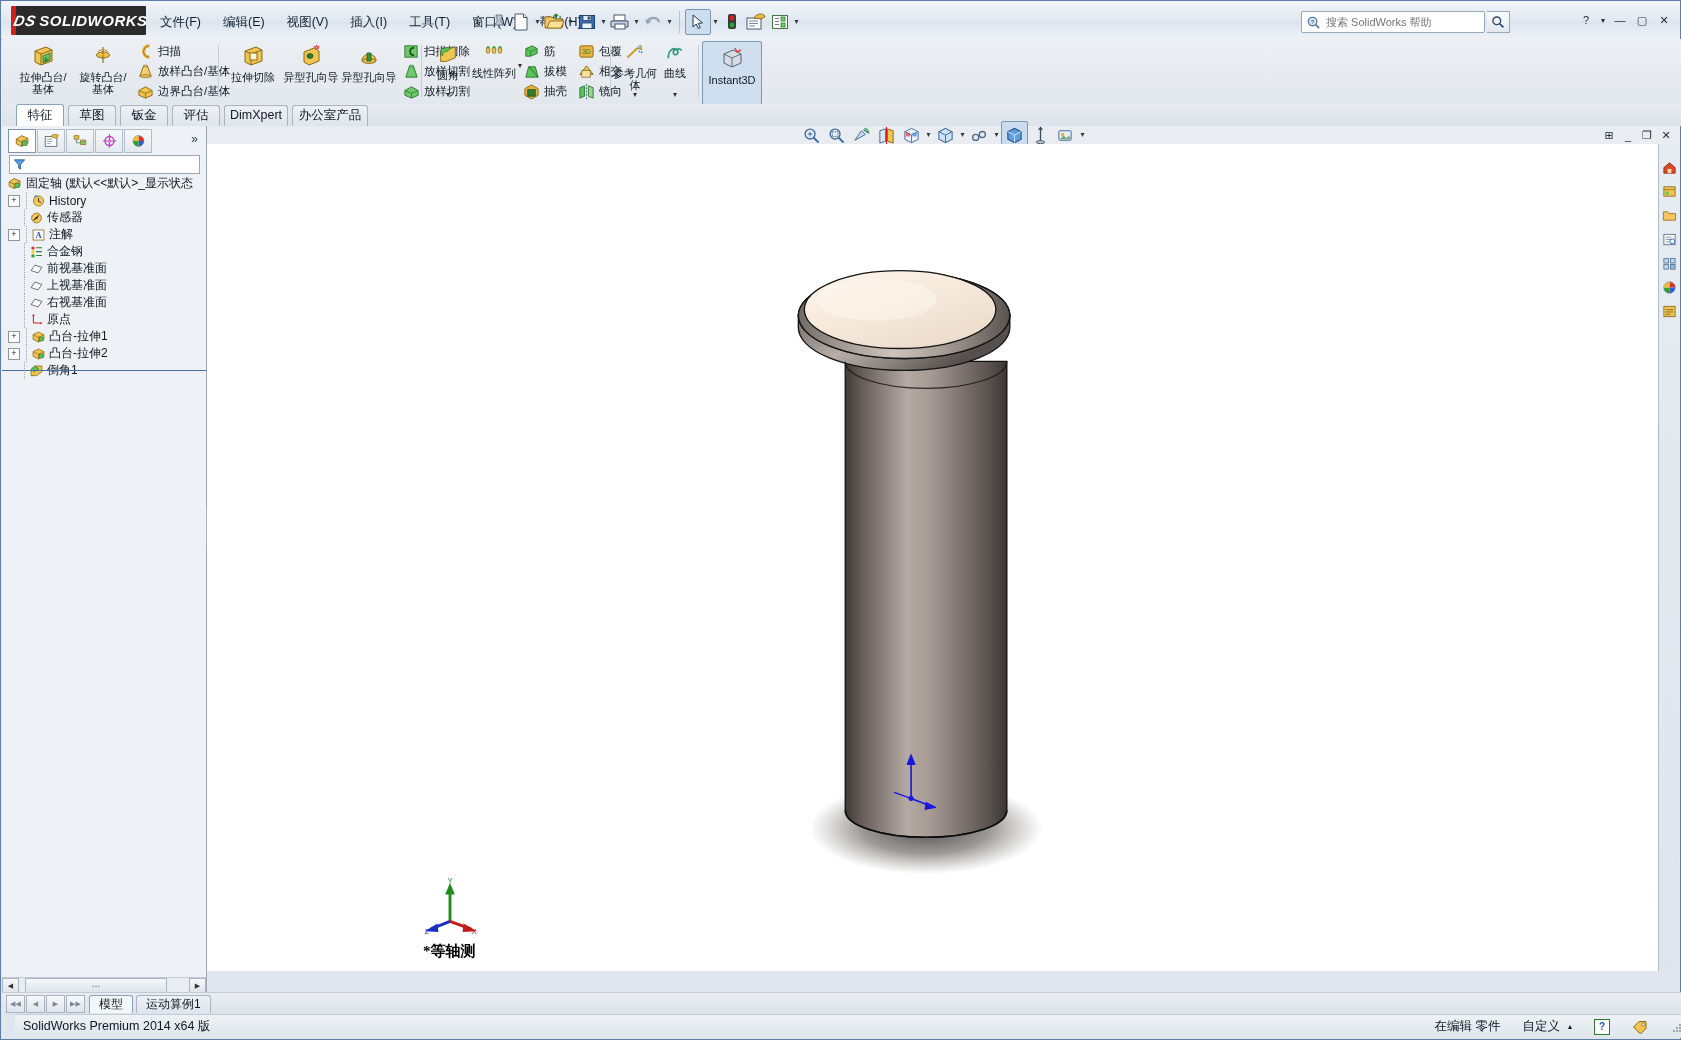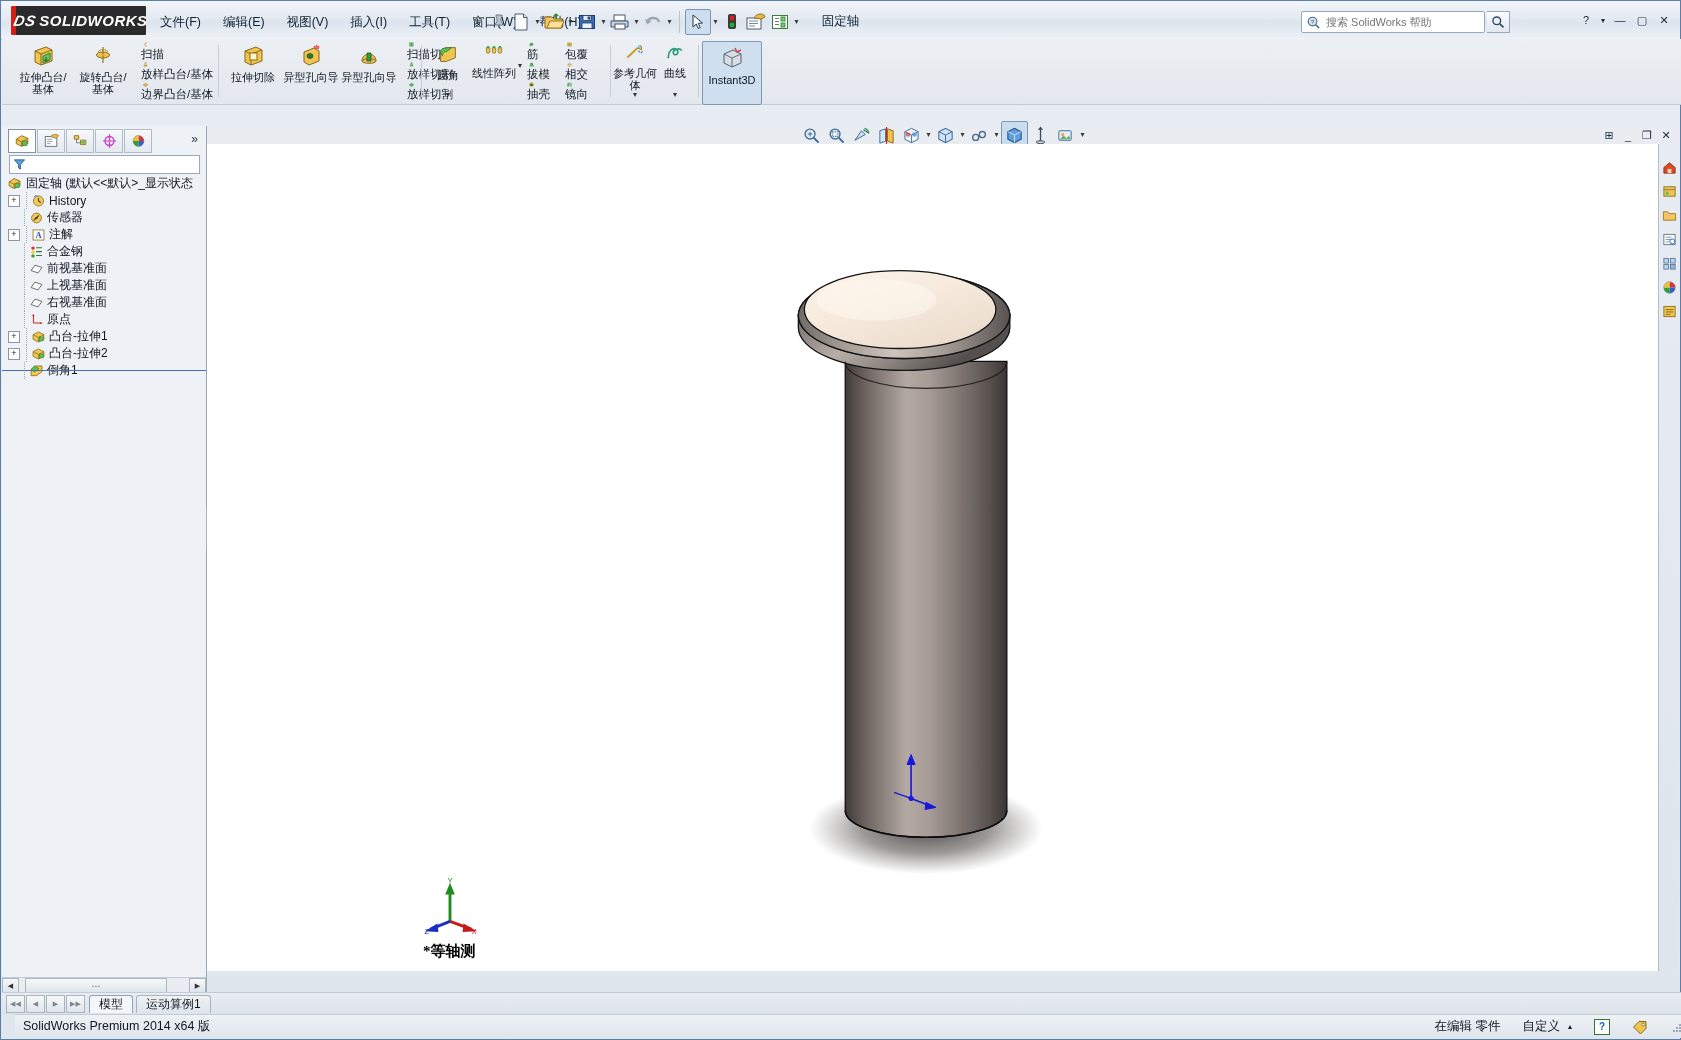--- a/index.html
+++ b/index.html
@@ -49,21 +49,21 @@
     font-size:11px;color:#20303f;cursor:default;}
 
   
   .ribbon{position:absolute;left:1px;top:38px;width:1679px;height:65px;
     background:linear-gradient(#eceff3,#e3e8ee);border-bottom:1px solid #c3ccd6;}
   .rgroup{position:absolute;top:2px;height:61px;display:flex;align-items:flex-start;}
   .rsep{position:absolute;top:6px;width:1px;height:52px;background:#c6ced7;}
   .bigbtn{width:58px;height:60px;display:flex;flex-direction:column;align-items:center;
     cursor:default;padding-top:2px;}
   .bigbtn .lbl{font-size:11px;line-height:12px;text-align:center;color:#101820;margin-top:2px;width:58px;}
-  .smallrow{display:flex;height:20px;cursor:default;padding-left:1px;flex-direction:column;}
+  .smallrow{display:flex;align-items:center;height:20px;cursor:default;padding-left:1px;}
   .smallrow .lbl{font-size:11.5px;color:#101820;margin-left:4px;white-space:nowrap;}
   .stack{display:flex;flex-direction:column;justify-content:center;height:61px;}
   .dropcar{font-size:8px;color:#333;text-align:center;width:58px;height:9px;line-height:8px;}
 
   
   .tabstrip{position:absolute;left:1px;top:103px;width:1679px;height:22px;
     background:linear-gradient(#e7ebf0,#dde3ea);}
   .tabstrip .tab{position:absolute;top:1px;height:20px;line-height:19px;
     padding:0 10px;font-size:12.5px;color:#101820;cursor:default;
     border:1px solid #a9b4c0;border-bottom:0;background:linear-gradient(#eef1f5,#dfe5ec);
@@ -236,21 +236,20 @@
         <svg width="20" height="20" viewBox="0 0 20 20">
           <rect x="2.5" y="3.5" width="15" height="13" fill="#fdfdfd" stroke="#3f7a3f" stroke-width="1"></rect>
           <path d="M5 6.5 H9 M5 9.5 H9 M5 12.5 H9" stroke="#6b7a88" stroke-width="1"></path>
           <rect x="11" y="5" width="4" height="4" fill="#6fd06f" stroke="#2f7a2f" stroke-width="0.8"></rect>
           <rect x="11" y="11" width="4" height="4" fill="#6fd06f" stroke="#2f7a2f" stroke-width="0.8"></rect>
         </svg>
       </div>
       <span class="caret">▾</span>
     </div>
 
-    <div class="docname">固定轴</div>
 
     <div class="searchbox">
       <svg class="si" viewBox="0 0 16 16">
         <circle cx="7" cy="7" r="4.6" fill="#cfe0f0" stroke="#4a6b8a" stroke-width="1.2"></circle>
         <path d="M10.4 10.4 L14 14" stroke="#4a6b8a" stroke-width="1.6"></path>
         <text x="7" y="9.6" font-size="6" fill="#2a4a6a" text-anchor="middle">?</text>
       </svg>
       <input type="text" placeholder="搜索 SolidWorks 帮助" style="">
     </div>
     <div class="searchbtn">
@@ -478,20 +477,28 @@
         <svg width="28" height="28" viewBox="0 0 28 28">
           <path d="M6 10 L15 6 L23 10 L23 19 L14 23 L6 19 Z" fill="#d8dde4" stroke="#56626f" stroke-width="1"></path>
           <path d="M6 10 L14 14 L23 10 M14 14 L14 23" fill="none" stroke="#56626f" stroke-width="0.9"></path>
           <path d="M17 4 L19 8 L23 6" fill="none" stroke="#d84040" stroke-width="1.4"></path>
         </svg>
         <div class="lbl">Instant3D</div>
       </div>
     </div>
   </div>
 
+  <div class="tabstrip">
+    <div class="tab active" style="left:14px;width:46px;text-align:center;padding:0;">特征</div>
+    <div class="tab" style="left:66px;width:46px;text-align:center;padding:0;">草图</div>
+    <div class="tab" style="left:118px;width:46px;text-align:center;padding:0;">钣金</div>
+    <div class="tab" style="left:170px;width:46px;text-align:center;padding:0;">评估</div>
+    <div class="tab" style="left:222px;width:62px;text-align:center;padding:0;">DimXpert</div>
+    <div class="tab" style="left:290px;width:74px;text-align:center;padding:0;">办公室产品</div>
+  </div>
 
   <div class="leftpanel">
 
     <div class="lp-tabs">
       <div class="lpt active">
         <svg width="17" height="16" viewBox="0 0 18 18">
           <path d="M2 7 L8 3 L15 6 L15 12 L8 15 L2 12 Z" fill="#f0c451" stroke="#8a6a17" stroke-width="1"></path>
           <path d="M2 7 L8 10 L8 15 M8 10 L15 6" fill="none" stroke="#8a6a17" stroke-width="0.9"></path>
           <rect x="9" y="9" width="5" height="5" fill="#5ac45a" stroke="#2f7a2f" stroke-width="0.7"></rect>
         </svg>

